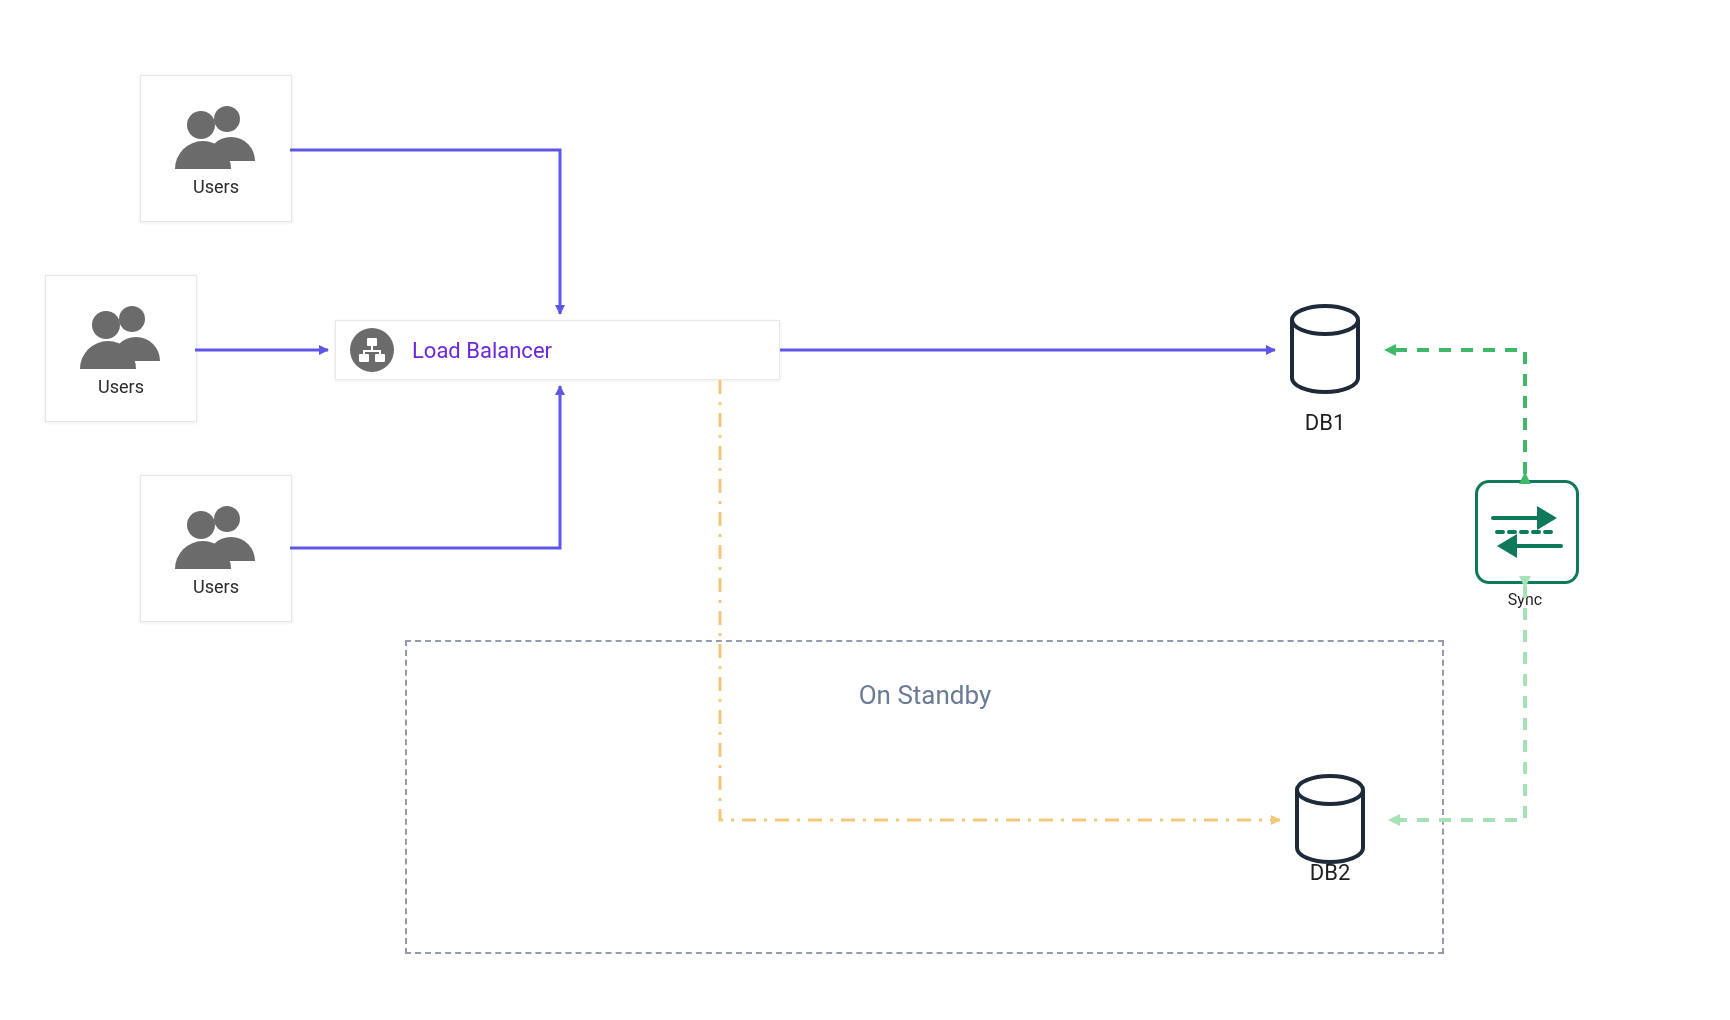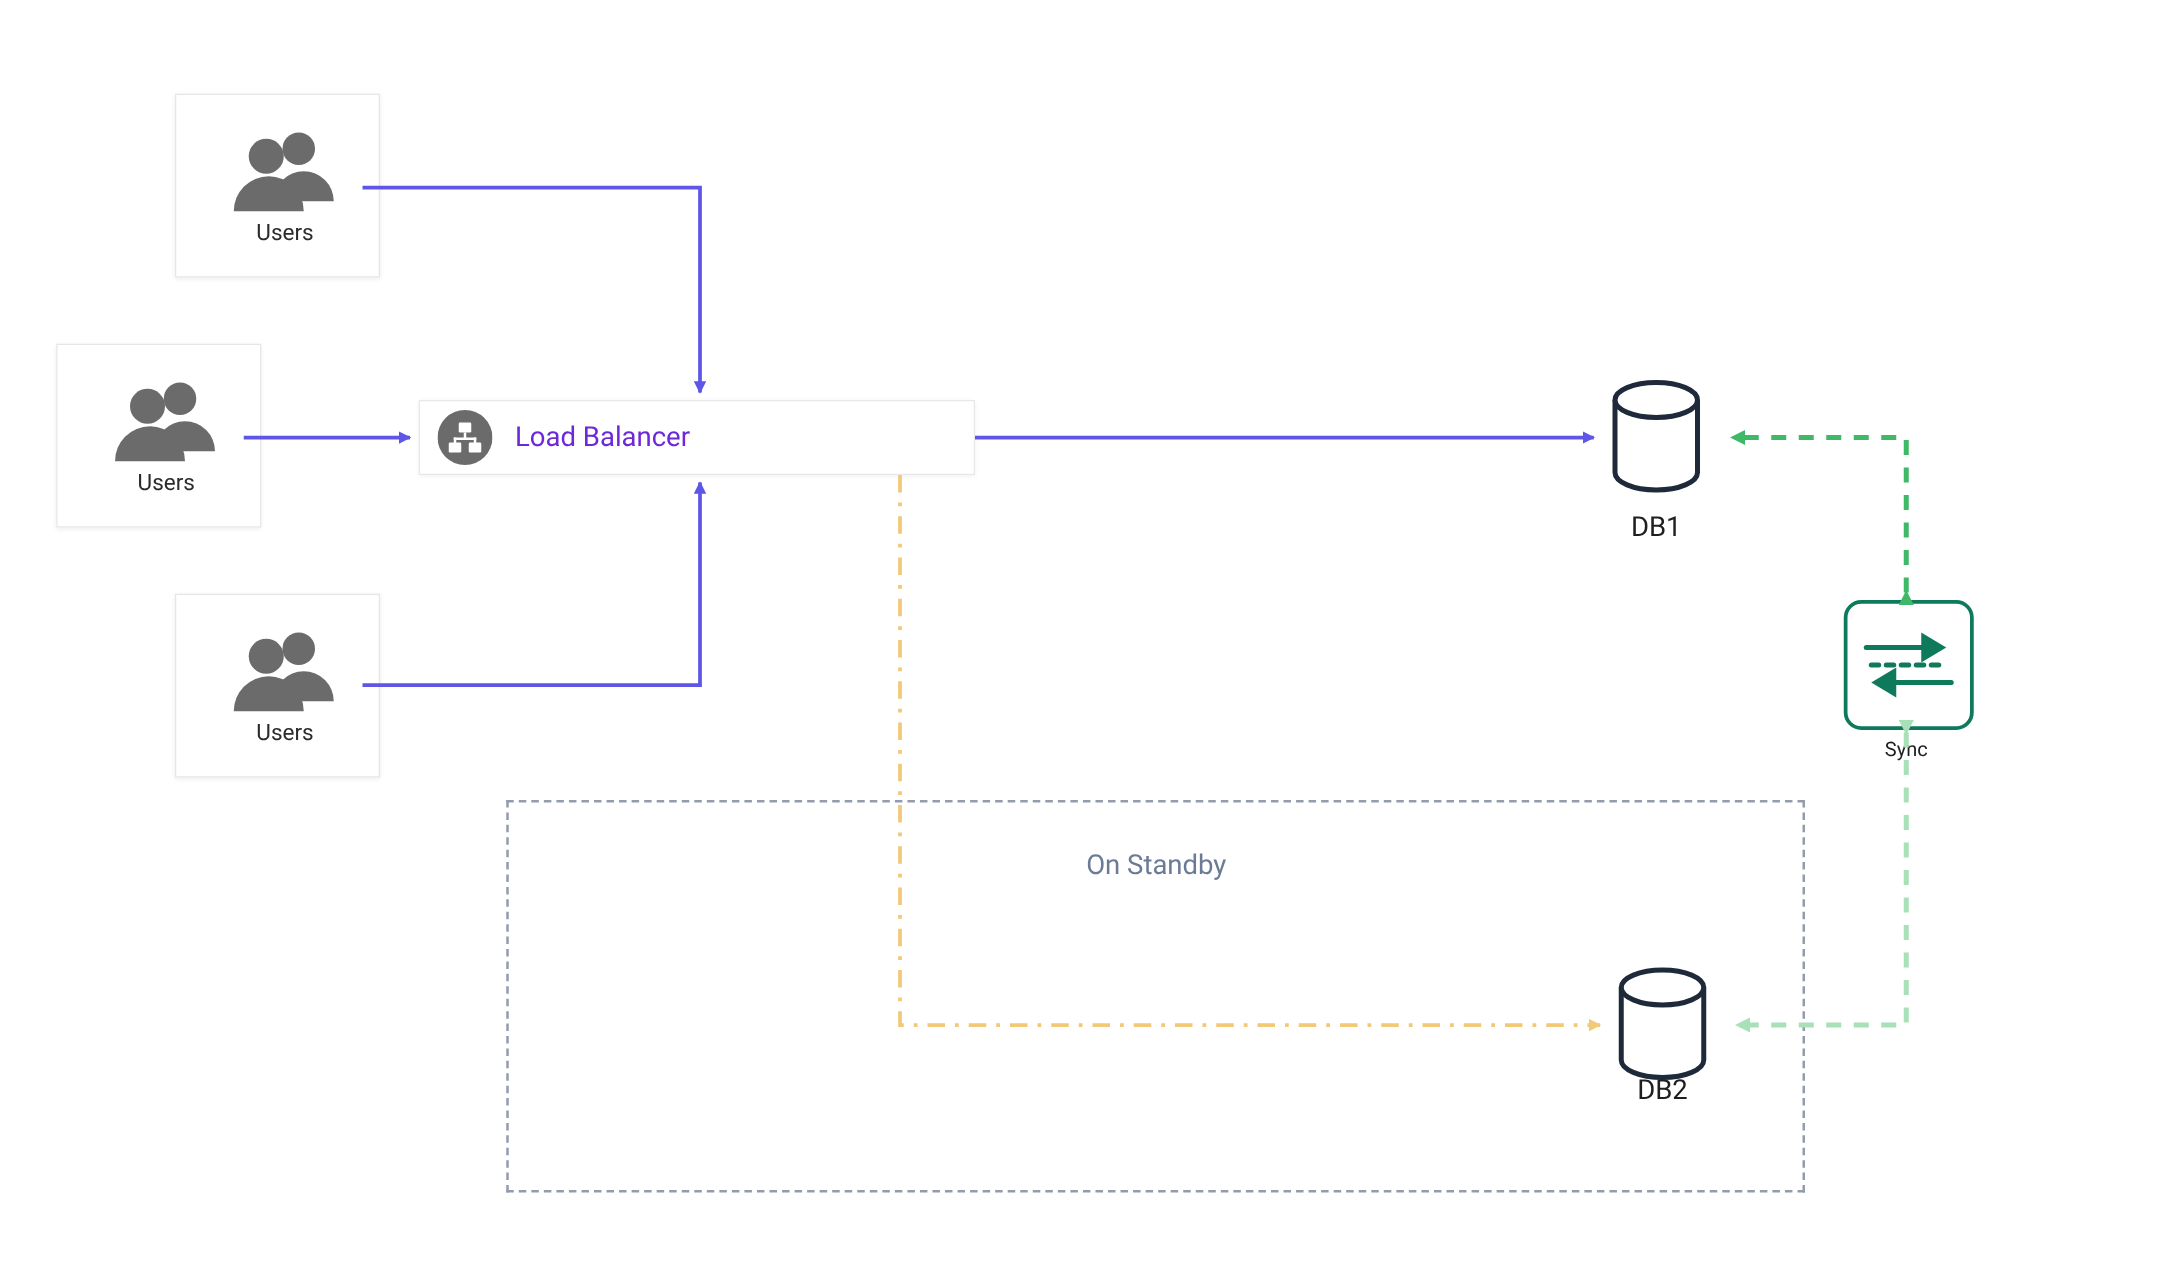--- a/index.html
+++ b/index.html
@@ -14,21 +14,20 @@
   }
   .node-box {
     position: absolute;
     background: #ffffff;
     border: 1px solid #e6e6e6;
     box-shadow: 0 1px 4px rgba(0,0,0,0.08);
     display: flex;
     flex-direction: column;
     align-items: center;
     justify-content: center;
-    padding-left: 12px;
   }
   .node-label {
     font-size: 18px;
     color: #2b2b2b;
     text-align: center;
   }
   .lb-box {
     position: absolute;
     background: #ffffff;
     border: 1px solid #e8e8e8;
@@ -59,21 +58,21 @@
     width: 120px;
   }
   .standby-region {
     position: absolute;
     border: 2px dashed #3b4a6b;
     opacity: 0.55;
     background: transparent;
   }
   .standby-label {
     position: absolute;
-    font-size: 22px;
+    font-size: 26px;
     color: #6b7b95;
     text-align: center;
     width: 200px;
   }
   svg.edge-layer {
     position: absolute;
     left: 0; top: 0;
     width: 1730px;
     height: 1020px;
     pointer-events: none;

